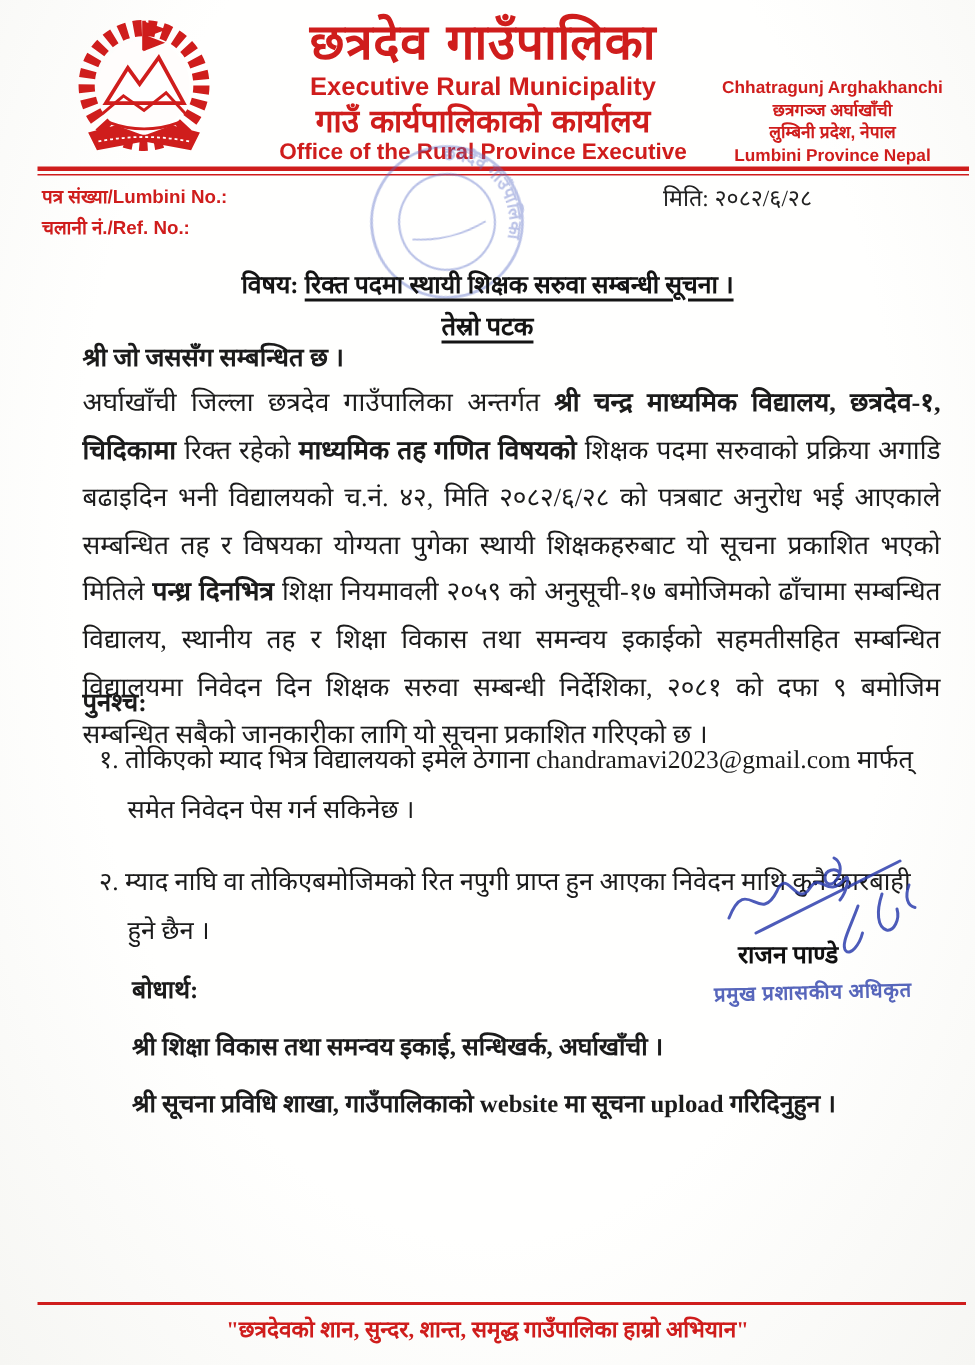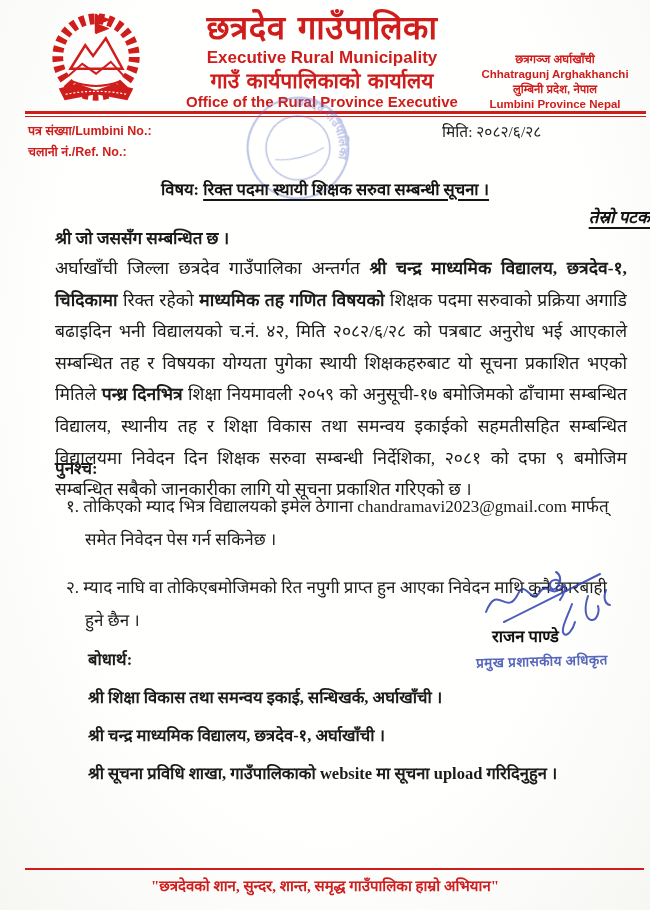--- a/index.html
+++ b/index.html
@@ -22,21 +22,21 @@
     font-size:11.5px;line-height:15px;font-weight:700;font-family:"Liberation Sans","DejaVu Sans",sans-serif;}
   .rule{position:absolute;top:111px;left:25px;right:4px;height:2px;border-top:3px solid #cf1d1c;border-bottom:1px solid #cf1d1c;}
   
   .meta-left{position:absolute;left:28px;top:121px;color:#cf1d1c;font-size:12.5px;font-weight:700;line-height:21px;
     font-family:"Liberation Sans","DejaVu Sans",sans-serif;}
   .date{position:absolute;left:442px;top:120px;font-size:15.5px;font-weight:400;color:#222;}
   .stamp{position:absolute;left:240px;top:90px;width:116px;height:116px;opacity:.42;transform:rotate(-14deg);filter:blur(.4px);}
   
   .subject{position:absolute;top:177px;left:0;width:100%;text-align:center;font-size:16.5px;font-weight:700;color:#141414;}
   .u{text-decoration:underline;text-underline-offset:4px;text-decoration-thickness:1.5px;}
-  .subtitle{position:absolute;top:205px;left:0;width:100%;text-align:right;font-size:17px;font-weight:700;color:#141414;font-style:italic;}
+  .subtitle{position:absolute;top:205px;left:0;width:100%;text-align:center;font-size:17px;font-weight:700;color:#141414;}
   
   .salutation{position:absolute;left:55px;top:226px;font-size:17px;font-weight:700;}
   .para{position:absolute;left:55px;top:253px;width:572px;font-size:17.5px;line-height:31.6px;text-align:justify;}
   .b{font-weight:700;}
   .ps-label{position:absolute;left:55px;top:456px;font-size:17px;font-weight:700;}
   .ps-items{position:absolute;left:55px;top:490px;width:555px;font-size:17px;line-height:33px;}
   .ps-item{padding-left:30px;text-indent:-19px;margin-bottom:15px;}
   
   .sig-svg{position:absolute;left:468px;top:566px;width:165px;height:80px;}
   .sig-name{position:absolute;left:492px;top:624px;font-size:16.5px;font-weight:700;color:#101010;}
@@ -71,22 +71,22 @@
   </svg>
 
   <div class="head-center">
     <div class="head-title-np">छत्रदेव गाउँपालिका</div>
     <div class="head-title-en">Executive Rural Municipality</div>
     <div class="head-office-np">गाउँ कार्यपालिकाको कार्यालय</div>
     <div class="head-office-en">Office of the Rural Province Executive</div>
   </div>
 
   <div class="head-right">
+    <div>Chhatragunj Arghakhanchi</div>
     <div>छत्रगञ्ज अर्घाखाँची</div>
-    <div>Chhatragunj Arghakhanchi</div>
     <div>लुम्बिनी प्रदेश, नेपाल</div>
     <div>Lumbini Province Nepal</div>
   </div>
 
   <div class="rule"></div>
 
   <svg class="stamp" viewBox="0 0 120 120" aria-hidden="true">
     <circle cx="60" cy="60" r="52" fill="none" stroke="#5b6ec7" stroke-width="2"></circle>
     <circle cx="60" cy="60" r="33" fill="none" stroke="#5b6ec7" stroke-width="1.5"></circle>
     <path id="stamp-arc" d="M60,17 a43,43 0 1,1 -0.01,0" fill="none"></path>
@@ -128,20 +128,19 @@
       <path d="M120,30 c-4,12 -3,22 3,24 c5,1 9,-7 7,-14"></path>
       <path d="M138,24 c-3,8 -1,14 4,15"></path>
     </g>
   </svg>
   <div class="sig-name">राजन पाण्डे</div>
   <div class="sig-title">प्रमुख प्रशासकीय अधिकृत</div>
 
   <div class="cc">
     <div class="cc-label">बोधार्थ:</div>
     <div class="cc-item">श्री शिक्षा विकास तथा समन्वय इकाई, सन्धिखर्क, अर्घाखाँची ।</div>
-    <div class="cc-item">श्री चन्द्र माध्यमिक विद्यालय, छत्रदेव-१, अर्घाखाँची ।</div>
     <div class="cc-item">श्री सूचना प्रविधि शाखा, गाउँपालिकाको website मा सूचना upload गरिदिनुहुन ।</div>
   </div>
 
   <div class="f-line"></div>
   <div class="f-text">"छत्रदेवको शान, सुन्दर, शान्त, समृद्ध गाउँपालिका हाम्रो अभियान"</div>
 
 </div>
 
 </body></html>

